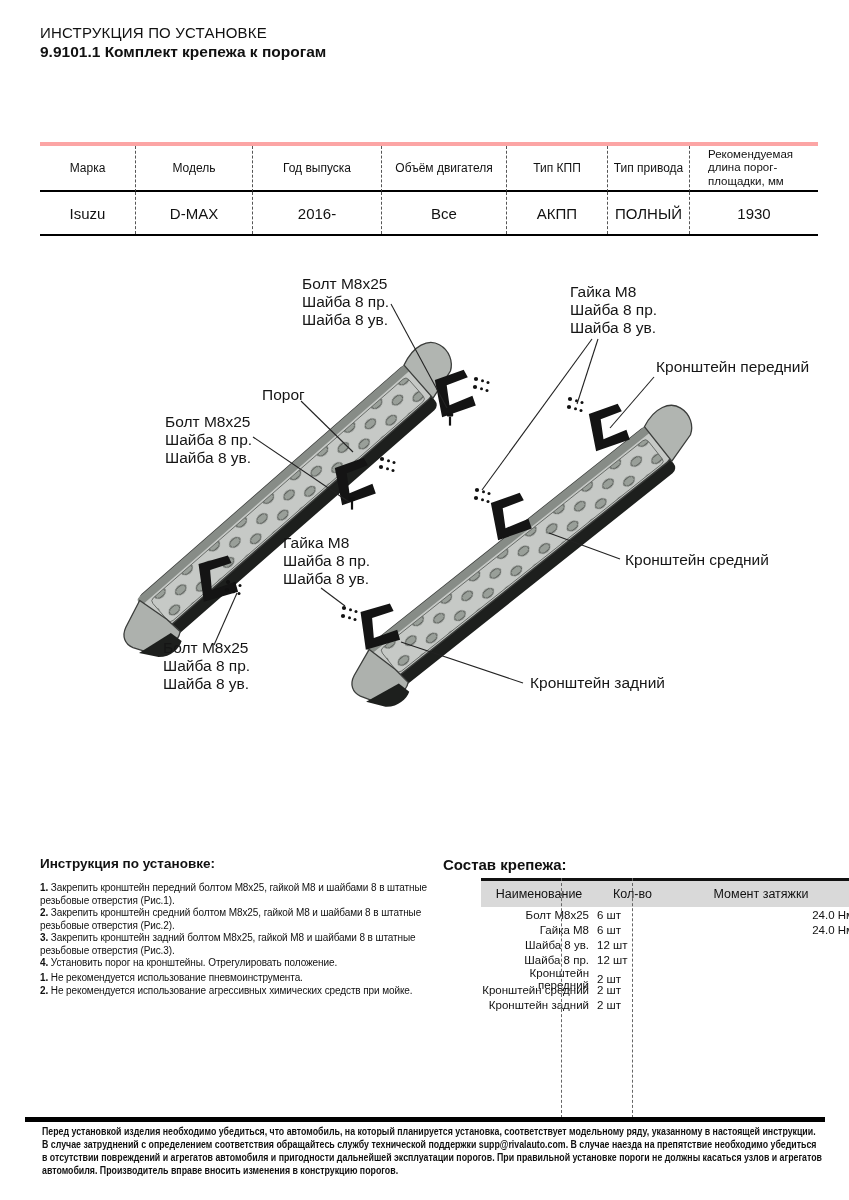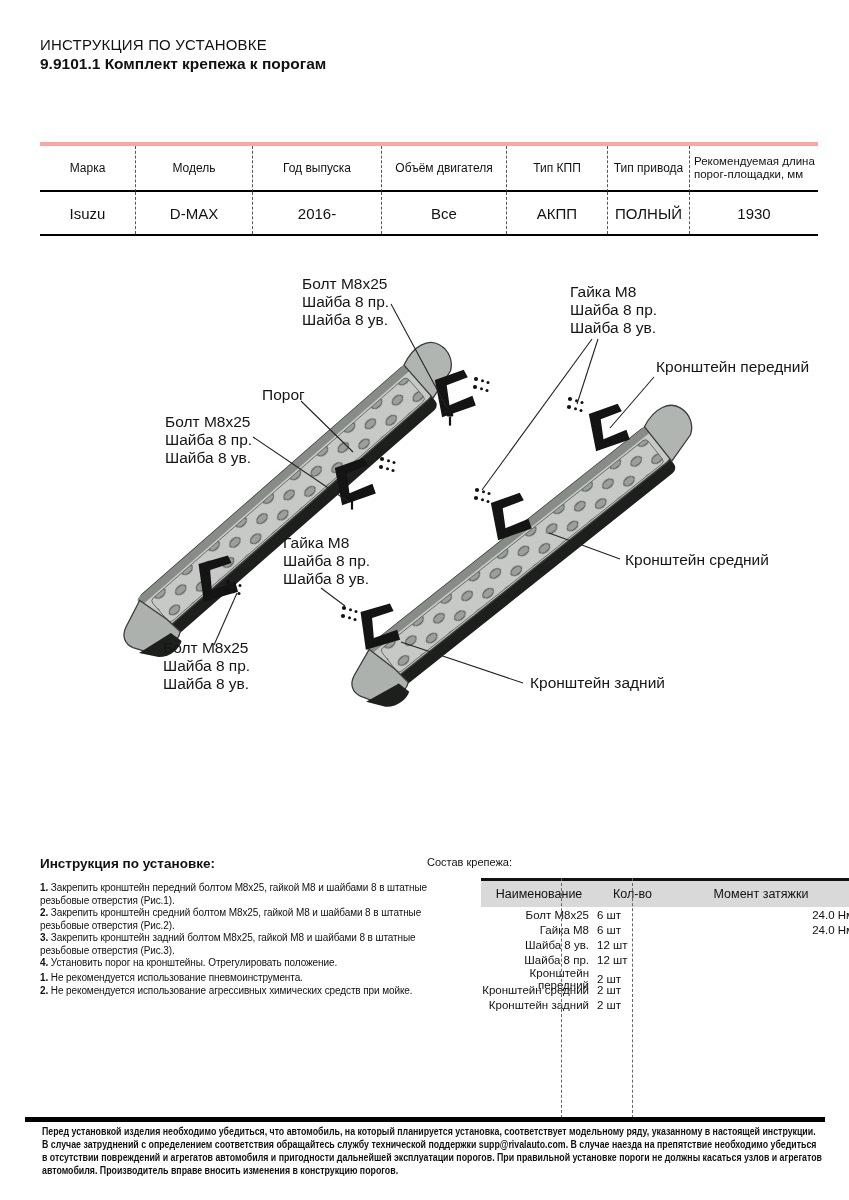--- a/index.html
+++ b/index.html
@@ -5,56 +5,56 @@
   * { box-sizing: border-box; margin: 0; padding: 0; }
   html, body { width: 849px; height: 1200px; overflow: hidden; }
   body {
     font-family: "Liberation Sans", "DejaVu Sans", sans-serif;
     background: #ffffff; color: #111;
     position: relative;
   }
   #page { position: absolute; inset: 0; width: 849px; height: 1200px; background: #fff; }
 
   
-  #title { position: absolute; left: 40px; top: 35px; }
+  #title { position: absolute; left: 40px; top: 23px; }
   #title .t1 { font-size: 15px; line-height: 19px; letter-spacing: .2px; }
   #title .t2 { font-size: 15.5px; line-height: 20px; font-weight: bold; }
 
   
   #spec {
     position: absolute; left: 40px; top: 142px; width: 778px;
     border-top: 4px solid #fca5a5; border-bottom: 2px solid #000;
   }
   .spec-grid { display: grid; grid-template-columns: 95px 117px 129px 125px 101px 82px 129px; }
   .sh, .sb {
     display: flex; align-items: center; justify-content: center;
     text-align: center;
   }
   .sh { height: 46px; border-bottom: 2px solid #000; font-size: 12px; }
   .sb { height: 42px; font-size: 15px; }
   .sh:not(.first), .sb:not(.first) { border-left: 1px dashed #555; }
-  .sh.wide { justify-content: flex-start; text-align: left; font-size: 11.5px; line-height: 1.15; padding: 0 2px 0 4px; }
+  .sh.wide { justify-content: flex-start; text-align: left; font-size: 11.5px; line-height: 1.15; padding: 0 2px 0 18px; }
 
   
   #diagram { position: absolute; left: 0; top: 255px; width: 849px; height: 465px; }
   #diagram svg { display: block; }
   #diagram text { font-family: "Liberation Sans", "DejaVu Sans", sans-serif; font-size: 15.5px; fill: #151515; }
   .ldr { stroke: #222; stroke-width: 1.1; fill: none; }
   .dots circle { fill: #111; }
   .vbolt rect { fill: #111; }
 
   
   #instructions { position: absolute; left: 40px; top: 856px; width: 400px; }
   #recommendations { position: absolute; left: 40px; top: 972px; width: 400px; }
   .sec-title { font-size: 13.5px; font-weight: bold; margin-bottom: 11px; }
   .item { font-size: 10px; line-height: 12.5px; letter-spacing: -0.1px; }
   .item b { font-weight: bold; }
 
   
-  #hw-title { position: absolute; left: 427px; top: 856px; font-size: 11px; font-weight: normal; }
+  #hw-title { position: absolute; left: 443px; top: 856px; font-size: 15px; font-weight: bold; }
   #hw { position: absolute; left: 445px; top: 878px; width: 373px; border-top: 3px solid #111; margin-left: 36px; }
   .hw-head {
     display: grid; grid-template-columns: 116px 71px 186px;
     background: #d9d9d9; height: 26px; align-items: center;
     font-size: 12.5px; text-align: center;
   }
   .hw-row { display: grid; grid-template-columns: 116px 71px 186px; height: 15px; align-items: center; font-size: 11.5px; }
   .hw-name { text-align: right; padding-right: 8px; }
   .hw-qty { text-align: left; }
   .hw-trq { text-align: right; padding-left: 41px; }

